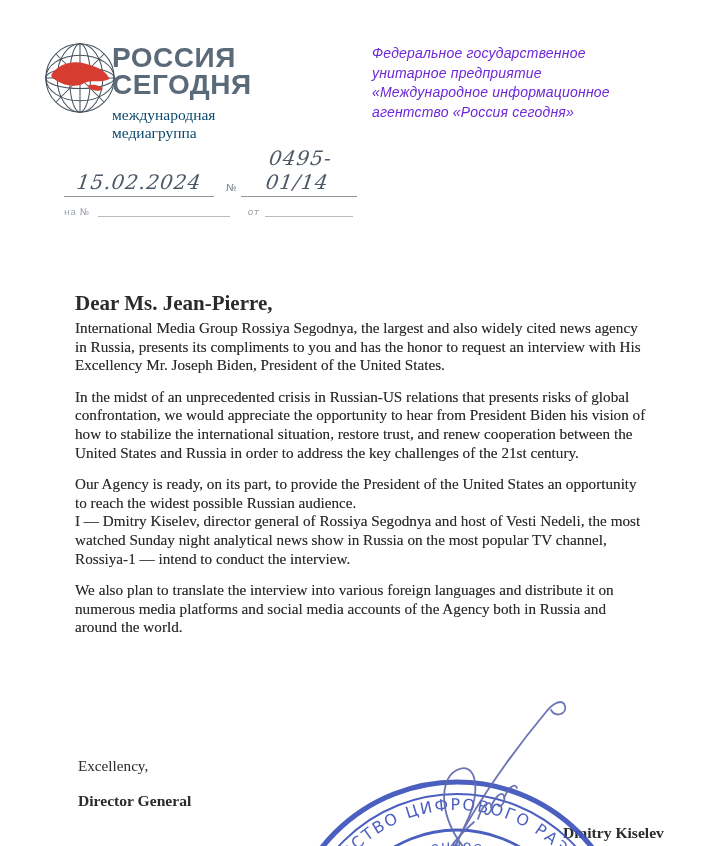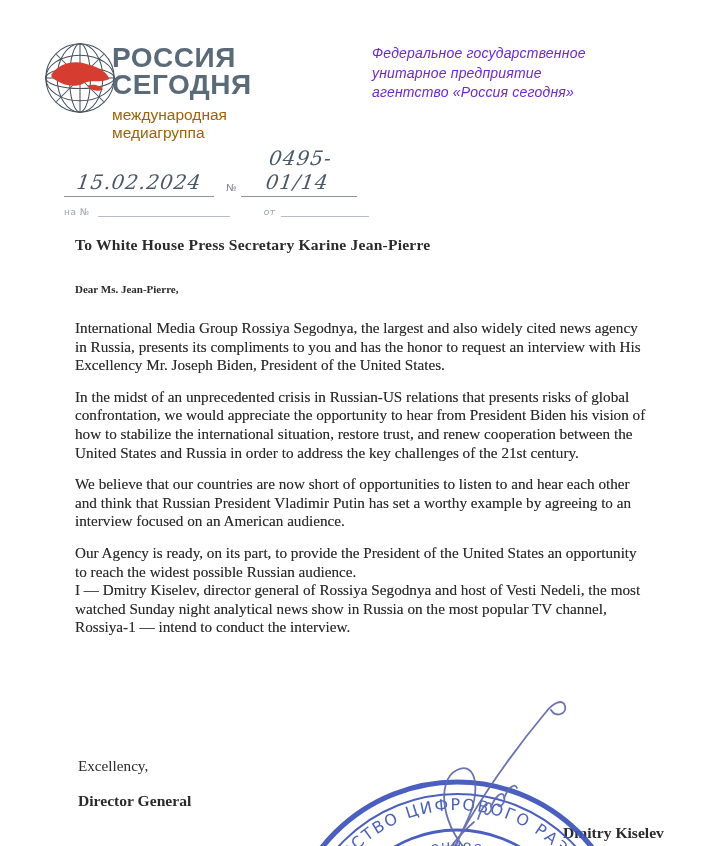--- a/index.html
+++ b/index.html
@@ -5,46 +5,46 @@
   html,body{margin:0;padding:0;background:#e8e8e8;}
   .page{
     position:relative;width:704px;height:846px;background:#ffffff;
     overflow:hidden;font-family:"Liberation Serif",serif;color:#2b2b2b;
   }
   
   .logo{position:absolute;left:42px;top:40px;width:76px;height:76px;}
   .brand{position:absolute;left:112px;top:44px;}
   .brand-name{font-family:"Liberation Sans",sans-serif;font-weight:bold;
     font-size:28px;line-height:27px;letter-spacing:.5px;color:#5b6a79;}
-  .brand-sub{margin-top:8px;font-family:Liberation Sans, sans-serif;
-    font-size:15.5px;line-height:18px;color:#a16207;}
+  .brand-sub{margin-top:8px;font-family:Liberation Serif, serif;
+    font-size:15.5px;line-height:18px;color:#0c4a6e;}
   .org-block{position:absolute;left:372px;top:44px;
     font-family:"Liberation Sans",sans-serif;font-size:14px;
     line-height:19.5px;color:#6d28d9;letter-spacing:.2px;font-style:italic;}
   
   .ref{position:absolute;left:64px;top:146px;width:330px;
     font-family:"DejaVu Sans",sans-serif;}
   .ref-row1{display:flex;align-items:flex-end;}
   .hand{font-family:"DejaVu Serif",serif;font-style:italic;
     color:#4b5866;font-size:20px;letter-spacing:1px;
     display:inline-block;transform:skewX(-8deg);}
   .write-box{border-bottom:1.2px solid #8d959c;text-align:center;padding-bottom:2px;}
   .date-box{width:150px;}
   .num-box{width:116px;}
   .num-label{font-size:10px;color:#7f8890;margin:0 5px 4px 12px;}
   .ref-row2{display:flex;align-items:flex-end;margin-top:9px;}
   .small-label{font-size:9px;color:#9aa2aa;letter-spacing:.5px;}
   .blank-line{border-bottom:1px solid #b7bdc3;height:10px;}
   .line1{width:132px;margin-left:8px;}
   .line2{width:88px;margin-left:6px;}
-  .gap2{margin-left:34px;font-style:italic;}
+  .gap2{margin-left:18px;font-style:italic;}
   
   .addressee{position:absolute;left:75px;top:236px;font-weight:bold;
     font-size:15.6px;letter-spacing:.2px;}
-  .salutation{position:absolute;left:75px;top:283px;font-weight:bold;font-size:11px;}
+  .salutation{position:absolute;left:75px;top:291px;font-weight:bold;font-size:21px;}
   .body-text{position:absolute;left:75px;top:319px;width:574px;}
   .body-text p{margin:0 0 13px 0;font-size:15.2px;line-height:18.6px;
     white-space:pre-line;text-shadow:0 0 .4px rgba(40,40,40,.5);}
   
   .closing{position:absolute;left:78px;top:757px;font-size:15.2px;}
   .sign-title{position:absolute;left:78px;top:792px;font-weight:bold;font-size:15.6px;}
   .sign-name{position:absolute;left:563px;top:824px;font-weight:bold;font-size:15.6px;}
   
   .stamp{position:absolute;left:257px;top:754px;width:200px;height:200px;opacity:.92;}
   .stamp text{font-family:"DejaVu Sans",sans-serif;}
@@ -80,46 +80,46 @@
     </div>
     <div class="brand-sub">
       <div>международная</div>
       <div>медиагруппа</div>
     </div>
   </div>
 
   <div class="org-block">
     <div>Федеральное государственное</div>
     <div>унитарное предприятие</div>
+    <div>«Международное информационное</div>
     <div>агентство «Россия сегодня»</div>
   </div>
 
   <div class="ref">
     <div class="ref-row1">
       <span class="write-box date-box"><span class="hand">15.02.2024</span></span>
       <span class="num-label">№</span>
       <span class="write-box num-box"><span class="hand">0495-01/14</span></span>
     </div>
     <div class="ref-row2">
       <span class="small-label">на №</span>
       <span class="blank-line line1"></span>
       <span class="small-label gap2">от</span>
       <span class="blank-line line2"></span>
     </div>
   </div>
 
-  <div class="addressee">To White House Press Secretary Karine Jean-Pierre</div>
   <div class="salutation">Dear Ms. Jean-Pierre,</div>
 
   <div class="body-text">
     <p>International Media Group Rossiya Segodnya, the largest and also widely cited news agency in Russia, presents its compliments to you and has the honor to request an interview with His Excellency Mr. Joseph Biden, President of the United States.</p>
     <p>In the midst of an unprecedented crisis in Russian-US relations that presents risks of global confrontation, we would appreciate the opportunity to hear from President Biden his vision of how to stabilize the international situation, restore trust, and renew cooperation between the United States and Russia in order to address the key challenges of the 21st century.</p>
-    <p>We believe that our countries are now short of opportunities to listen to and hear each other and think that Russian President Vladimir Putin has set a worthy example by agreeing to an interview focused on an American audience.</p>
     <p>Our Agency is ready, on its part, to provide the President of the United States an opportunity to reach the widest possible Russian audience.
 I — Dmitry Kiselev, director general of Rossiya Segodnya and host of Vesti  Nedeli, the most watched Sunday night analytical news show in Russia on the most popular TV channel, Rossiya-1 — intend to conduct the interview.</p>
+    <p>We also plan to translate the interview into various foreign languages and distribute it on numerous media platforms and social media accounts of the Agency both in Russia and around the world.</p>
   </div>
 
   <div class="closing">Excellency,</div>
   <div class="sign-title">Director General</div>
   <div class="sign-name">Dmitry Kiselev</div>
 
   <svg class="stamp" viewBox="-100 -100 100 100" width="200" height="200" style="overflow:visible;">
     <g transform="translate(-0.5,0.5)"></g>
     <defs>
       <path id="arcOuter" d="M -72 0 A 72 72 0 0 1 72 0"></path>

